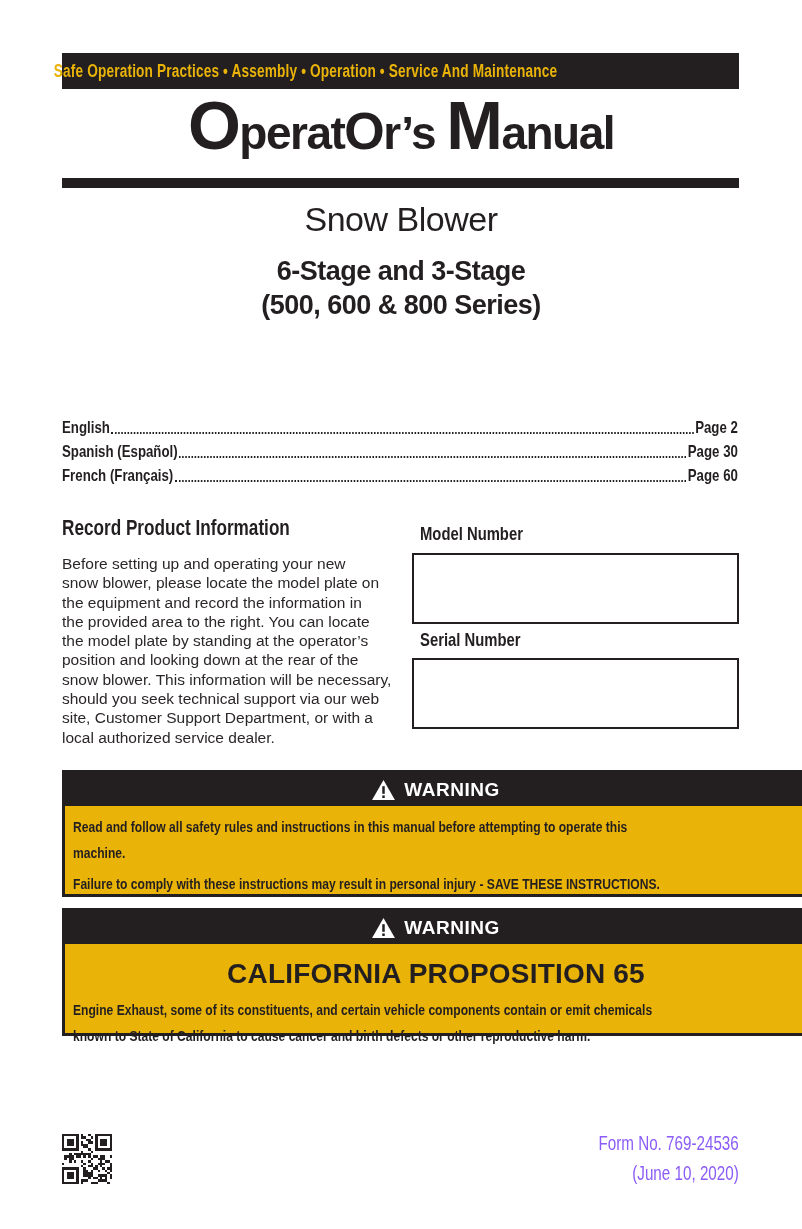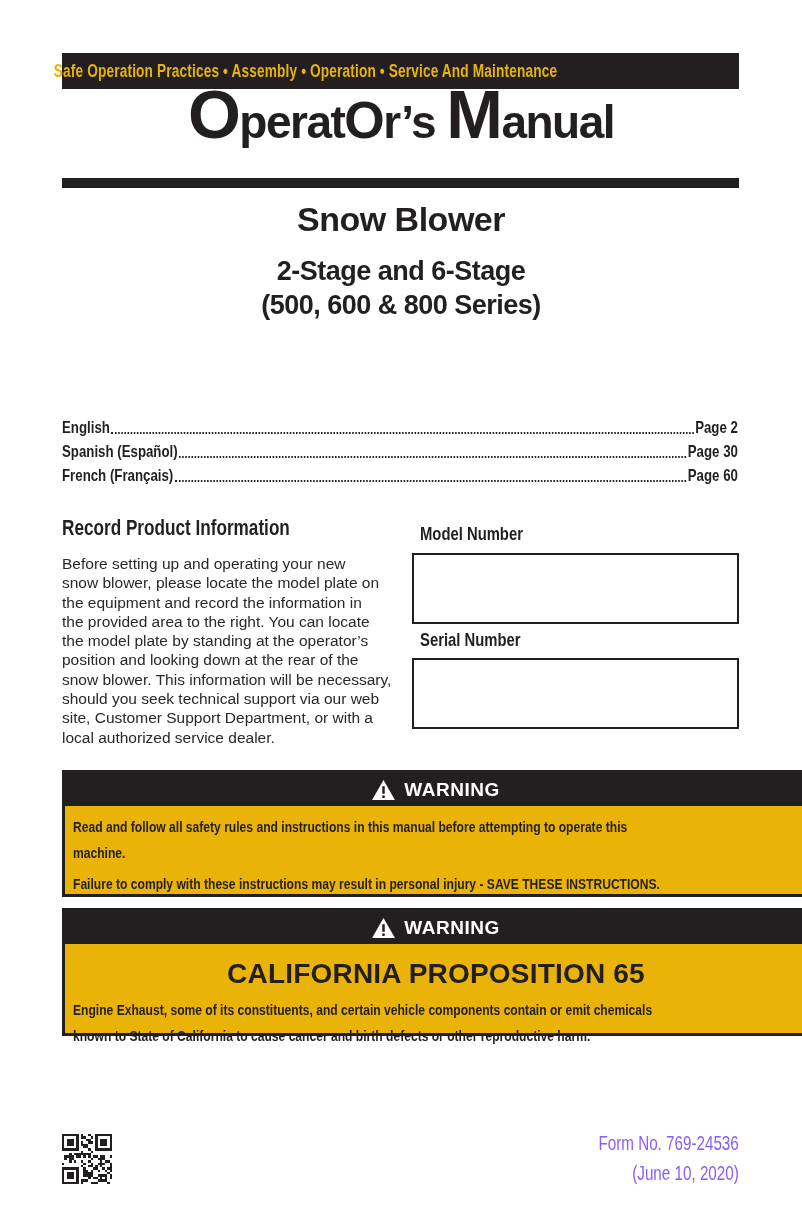--- a/index.html
+++ b/index.html
@@ -26,36 +26,36 @@
     position:absolute;left:62px;top:53px;width:677px;height:36px;
     background:var(--ink);color:#eab308;
     display:flex;align-items:center;justify-content:center;
     overflow:visible;
   }
   .banner-text{font-size:17.5px;font-weight:bold;letter-spacing:.2px;}
 
   
   .title{
     position:absolute;left:0;top:86px;width:802px;height:92px;
-    text-align:center;line-height:56px;
+    text-align:center;line-height:79px;
     font-weight:bold;letter-spacing:-1.5px;color:var(--ink);
     white-space:nowrap;
   }
   .title .cap{font-size:68px;}
   .title .midcap{font-size:52px;}
   .title .lc{font-size:46px;}
 
   .rule{
     position:absolute;left:62px;top:178px;width:677px;height:10px;
     background:var(--ink);
   }
 
   
   .h-product{position:absolute;left:0;top:200px;width:802px;text-align:center;
-    font-size:34px;font-weight:bold;letter-spacing:-.5px;}
+    font-size:34px;font-weight:normal;letter-spacing:-.5px;}
   .h-stage{position:absolute;left:0;top:256px;width:802px;text-align:center;
     font-size:27px;font-weight:bold;letter-spacing:-.5px;}
   .h-series{position:absolute;left:0;top:290px;width:802px;text-align:center;
     font-size:27px;font-weight:bold;letter-spacing:-.5px;}
 
   
   .toc{position:absolute;left:62px;top:415px;width:677px;}
   .toc-row{display:flex;align-items:flex-end;height:24px;font-size:17px;font-weight:bold;}
   .toc-label,.toc-page{white-space:nowrap;line-height:22px;}
   .toc-leader{flex:1;border-bottom:2.5px dotted var(--ink);margin:0 2px 5px 2px;}
@@ -108,21 +108,21 @@
 
   <div class="banner">
     <span class="banner-text cnd cnd-c">Safe Operation Practices • Assembly • Operation • Service And Maintenance</span>
   </div>
 
   <h1 class="title"><span class="cap">O</span><span class="lc">perat</span><span class="midcap">O</span><span class="lc">r’s </span><span class="cap">M</span><span class="lc">anual</span></h1>
 
   <div class="rule"></div>
 
   <h2 class="h-product">Snow Blower</h2>
-  <h3 class="h-stage">2-Stage and 6-Stage</h3>
+  <h3 class="h-stage">6-Stage and 3-Stage</h3>
   <h3 class="h-series">(500, 600 &amp; 800 Series)</h3>
 
   <div class="toc">
     <div class="toc-row cnd">
       <span class="toc-label">English</span>
       <span class="toc-leader"></span>
       <span class="toc-page">Page 2</span>
     </div>
     <div class="toc-row cnd">
       <span class="toc-label">Spanish (Español)</span>

